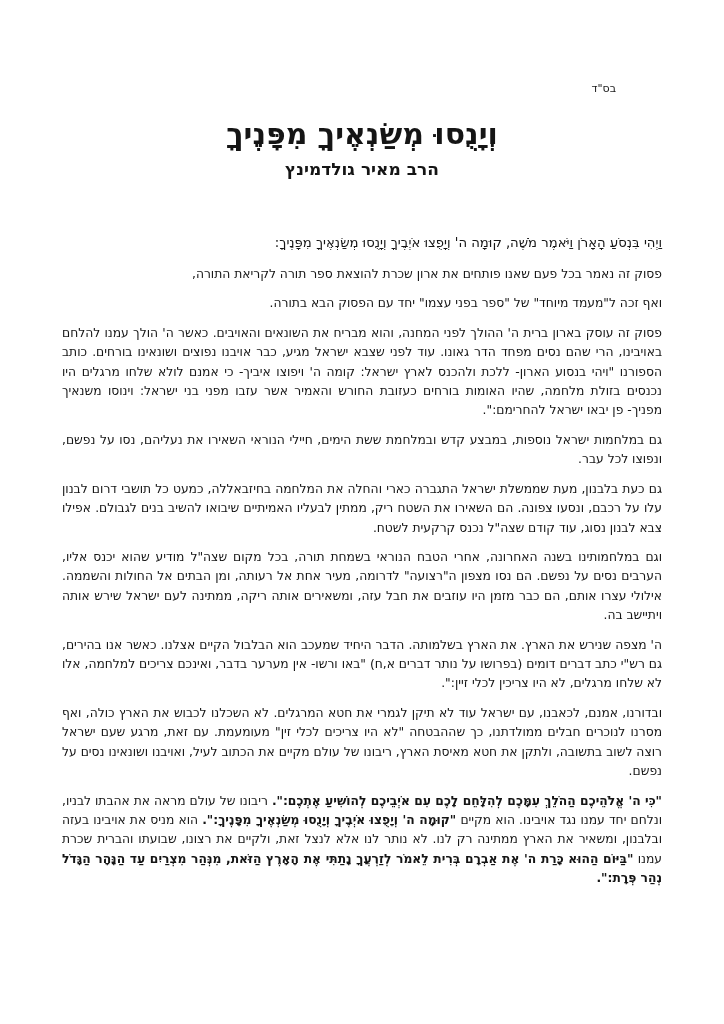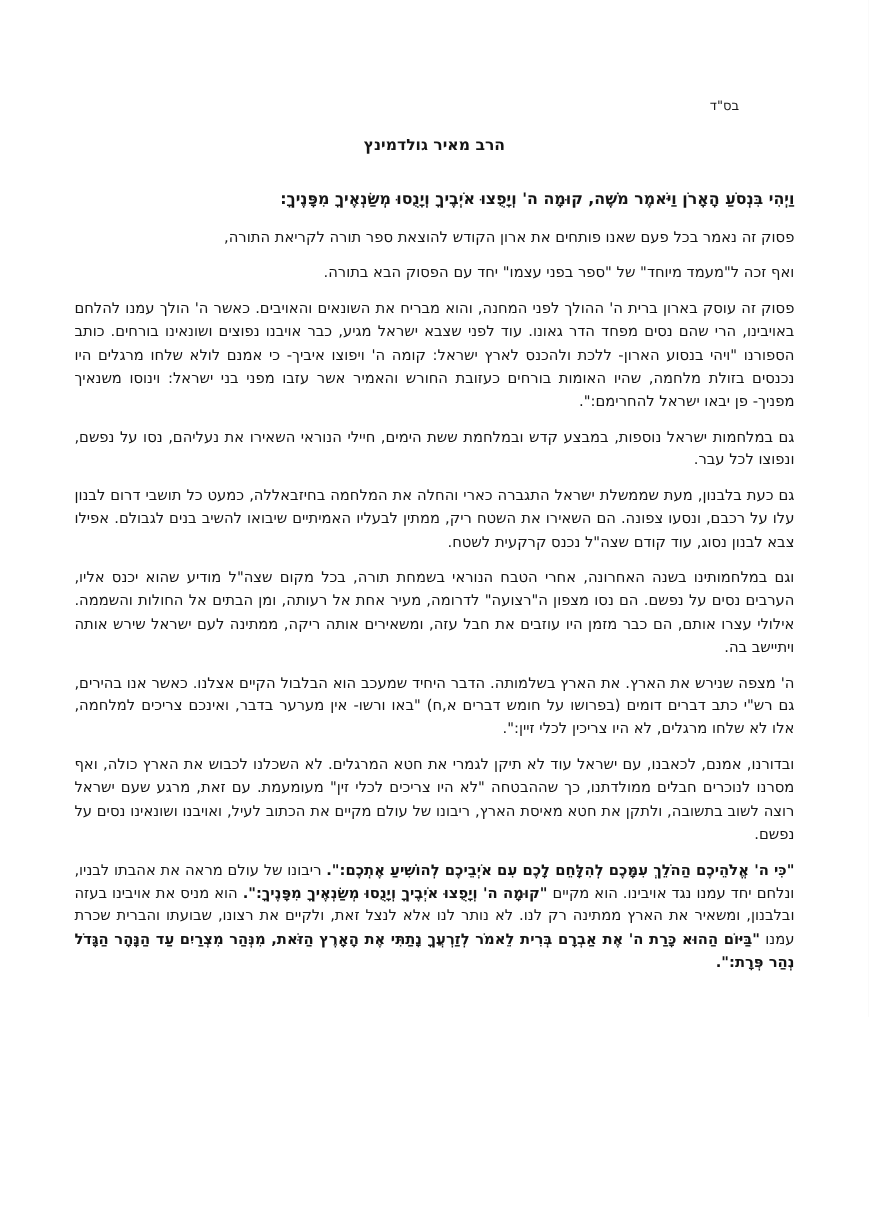--- a/index.html
+++ b/index.html
@@ -24,32 +24,32 @@
     color: #1a1a1a;
   }
   h1.title {
     margin: 0 0 6px 0;
     font-size: 30px;
     font-weight: 700;
     text-align: center;
     line-height: 1.3;
   }
   h2.author {
-    margin: 0 0 28px 0;
-    font-size: 13px;
+    margin: 0 0 54px 0;
+    font-size: 17px;
     font-weight: 700;
     text-align: center;
   }
   .body-text {
     font-size: 12.3px;
     line-height: 1.58;
   }
   p.verse {
     margin: 0 0 11px 0;
-    font-weight: 700;
+    font-weight: 400;
     font-size: 13.2px;
     text-align: right;
   }
   p.para {
     margin: 0 0 10px 0;
     text-align: justify;
   }
   p.para.single {
     text-align: right;
   }
@@ -57,32 +57,33 @@
     font-weight: 700;
   }
 </style>
 </head>
 <body>
 
 <div class="page">
 
   <div class="bsd">בס"ד</div>
 
+  <h1 class="title">וְיָנֻסוּ מְשַׂנְאֶיךָ מִפָּנֶיךָ</h1>
 
   <h2 class="author">הרב מאיר גולדמינץ</h2>
 
   <div class="body-text">
 
     <p class="verse">וַיְהִי בִּנְסֹעַ הָאָרֹן וַיֹּאמֶר מֹשֶׁה, קוּמָה ה' וְיָפֻצוּ אֹיְבֶיךָ וְיָנֻסוּ מְשַׂנְאֶיךָ מִפָּנֶיךָ:</p>
 
-    <p class="para single">פסוק זה נאמר בכל פעם שאנו פותחים את ארון הקודש להוצאת ספר תורה לקריאת התורה,</p>
+    <p class="para single">פסוק זה נאמר בכל פעם שאנו פותחים את ארון שכרת להוצאת ספר תורה לקריאת התורה,</p>
     <p class="para single">ואף זכה ל"מעמד מיוחד" של "ספר בפני עצמו" יחד עם הפסוק הבא בתורה.</p>
     <p class="para">פסוק זה עוסק בארון ברית ה' ההולך לפני המחנה, והוא מבריח את השונאים והאויבים. כאשר ה' הולך עמנו להלחם באויבינו, הרי שהם נסים מפחד הדר גאונו. עוד לפני שצבא ישראל מגיע, כבר אויבנו נפוצים ושונאינו בורחים. כותב הספורנו "ויהי בנסוע הארון- ללכת ולהכנס לארץ ישראל: קומה ה' ויפוצו איביך- כי אמנם לולא שלחו מרגלים היו נכנסים בזולת מלחמה, שהיו האומות בורחים כעזובת החורש והאמיר אשר עזבו מפני בני ישראל: וינוסו משנאיך מפניך- פן יבאו ישראל להחרימם:".</p>
     <p class="para">גם במלחמות ישראל נוספות, במבצע קדש ובמלחמת ששת הימים, חיילי הנוראי השאירו את נעליהם, נסו על נפשם, ונפוצו לכל עבר.</p>
     <p class="para">גם כעת בלבנון, מעת שממשלת ישראל התגברה כארי והחלה את המלחמה בחיזבאללה, כמעט כל תושבי דרום לבנון עלו על רכבם, ונסעו צפונה. הם השאירו את השטח ריק, ממתין לבעליו האמיתיים שיבואו להשיב בנים לגבולם. אפילו צבא לבנון נסוג, עוד קודם שצה"ל נכנס קרקעית לשטח.</p>
     <p class="para">וגם במלחמותינו בשנה האחרונה, אחרי הטבח הנוראי בשמחת תורה, בכל מקום שצה"ל מודיע שהוא יכנס אליו, הערבים נסים על נפשם. הם נסו מצפון ה"רצועה" לדרומה, מעיר אחת אל רעותה, ומן הבתים אל החולות והשממה. אילולי עצרו אותם, הם כבר מזמן היו עוזבים את חבל עזה, ומשאירים אותה ריקה, ממתינה לעם ישראל שירש אותה ויתיישב בה.</p>
-    <p class="para">ה' מצפה שנירש את הארץ. את הארץ בשלמותה. הדבר היחיד שמעכב הוא הבלבול הקיים אצלנו. כאשר אנו בהירים, גם רש"י כתב דברים דומים (בפרושו על חומש דברים א,ח) "באו ורשו- אין מערער בדבר, ואינכם צריכים למלחמה, אלו לא שלחו מרגלים, לא היו צריכין לכלי זיין:".</p>
+    <p class="para">ה' מצפה שנירש את הארץ. את הארץ בשלמותה. הדבר היחיד שמעכב הוא הבלבול הקיים אצלנו. כאשר אנו בהירים, גם רש"י כתב דברים דומים (בפרושו על נותר דברים א,ח) "באו ורשו- אין מערער בדבר, ואינכם צריכים למלחמה, אלו לא שלחו מרגלים, לא היו צריכין לכלי זיין:".</p>
     <p class="para">ובדורנו, אמנם, לכאבנו, עם ישראל עוד לא תיקן לגמרי את חטא המרגלים. לא השכלנו לכבוש את הארץ כולה, ואף מסרנו לנוכרים חבלים ממולדתנו, כך שההבטחה "לא היו צריכים לכלי זין" מעומעמת. עם זאת, מרגע שעם ישראל רוצה לשוב בתשובה, ולתקן את חטא מאיסת הארץ, ריבונו של עולם מקיים את הכתוב לעיל, ואויבנו ושונאינו נסים על נפשם.</p>
 
     <p class="para"><span class="q">"כִּי ה' אֱלֹהֵיכֶם הַהֹלֵךְ עִמָּכֶם לְהִלָּחֵם לָכֶם עִם אֹיְבֵיכֶם לְהוֹשִׁיעַ אֶתְכֶם:".</span><span> ריבונו של עולם מראה את אהבתו לבניו, ונלחם יחד עמנו נגד אויבינו. הוא מקיים </span><span class="q">"קוּמָה ה' וְיָפֻצוּ אֹיְבֶיךָ וְיָנֻסוּ מְשַׂנְאֶיךָ מִפָּנֶיךָ:".</span><span> הוא מניס את אויבינו בעזה ובלבנון, ומשאיר את הארץ ממתינה רק לנו. לא נותר לנו אלא לנצל זאת, ולקיים את רצונו, שבועתו והברית שכרת עמנו </span><span class="q">"בַּיּוֹם הַהוּא כָּרַת ה' אֶת אַבְרָם בְּרִית לֵאמֹר לְזַרְעֲךָ נָתַתִּי אֶת הָאָרֶץ הַזֹּאת, מִנְּהַר מִצְרַיִם עַד הַנָּהָר הַגָּדֹל נְהַר פְּרָת:".</span></p>
 
   </div>
 </div>
 
 </body></html>

